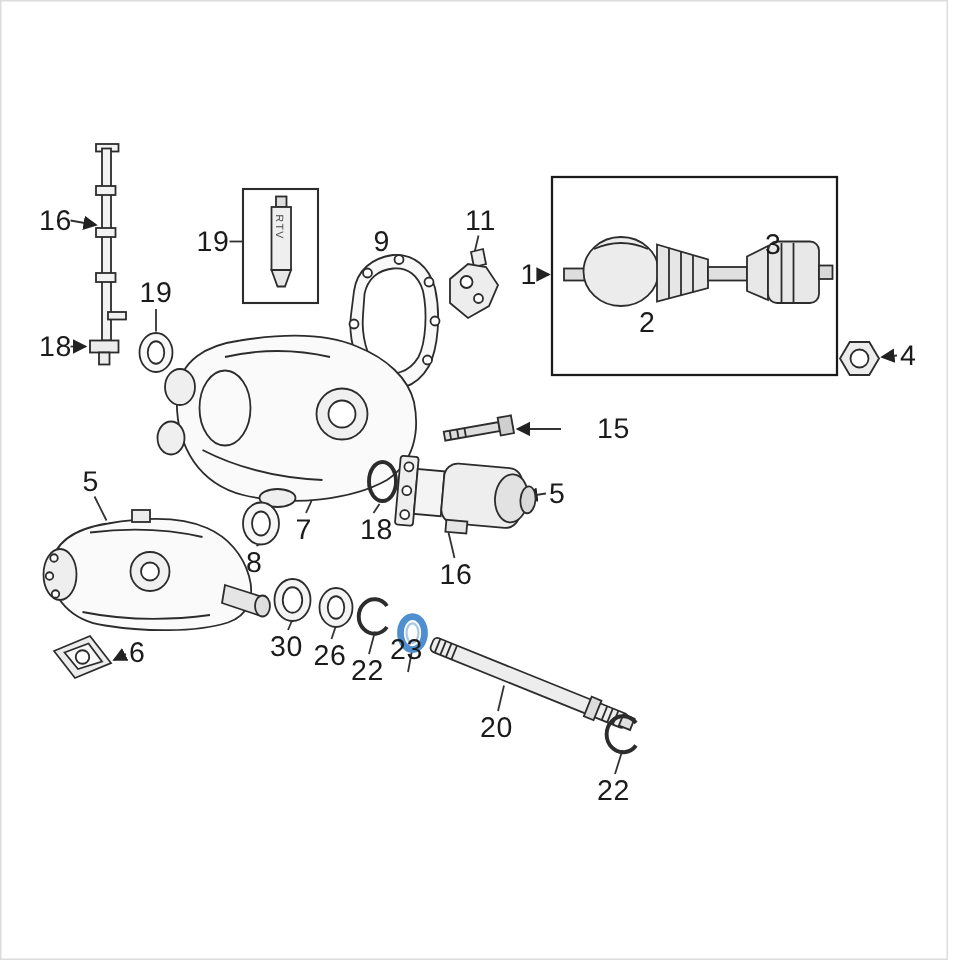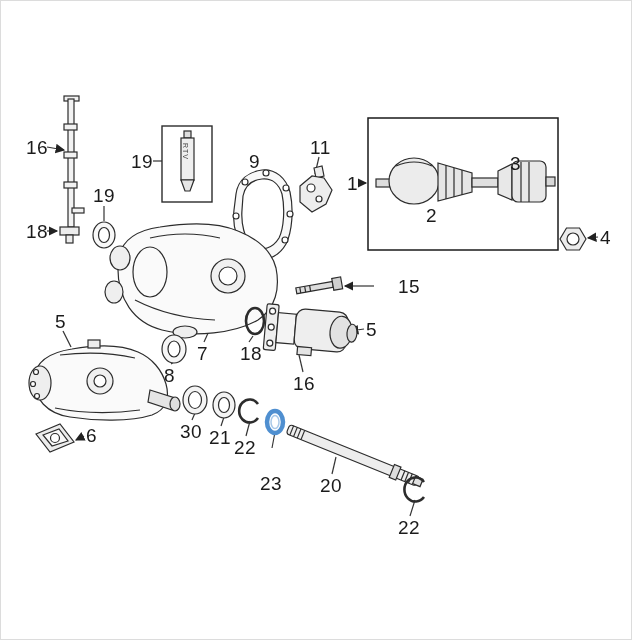--- a/index.html
+++ b/index.html
@@ -242,20 +242,20 @@
   <div class="callout" style="left:600px;top:228px">4</div>
   <div class="callout" style="left:398px;top:277px">15</div>
   <div class="callout" style="left:197px;top:344px">7</div>
   <div class="callout" style="left:240px;top:344px">18</div>
   <div class="callout" style="left:366px;top:320px">5</div>
   <div class="callout" style="left:293px;top:374px">16</div>
   <div class="callout" style="left:55px;top:312px">5</div>
   <div class="callout" style="left:164px;top:366px">8</div>
   <div class="callout" style="left:86px;top:426px">6</div>
   <div class="callout" style="left:180px;top:422px">30</div>
-  <div class="callout" style="left:209px;top:428px">21</div>
+  <div class="callout" style="left:209px;top:428px">26</div>
   <div class="callout" style="left:234px;top:438px">22</div>
-  <div class="callout" style="left:260px;top:474px">23</div>
+  <div class="callout" style="left:260px;top:424px">23</div>
   <div class="callout" style="left:320px;top:476px">20</div>
   <div class="callout" style="left:398px;top:518px">22</div>
 
   <div class="rtv">RTV</div>
 </div>
 
 </body></html>

